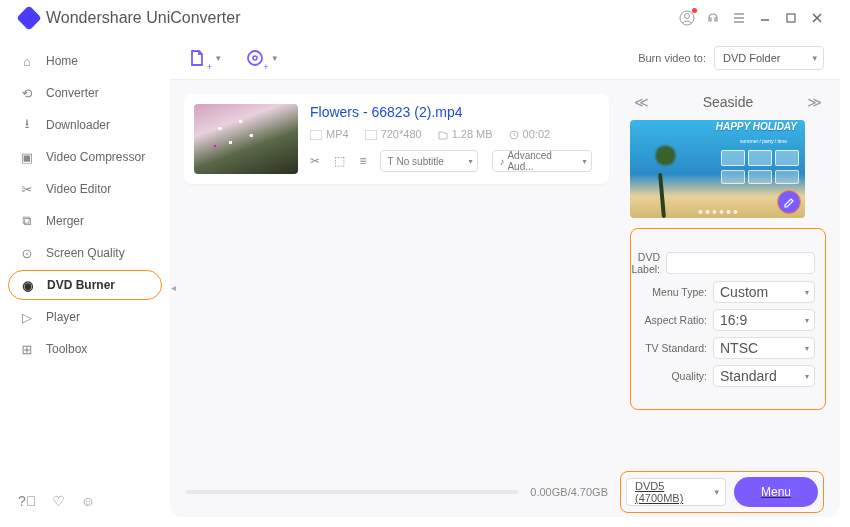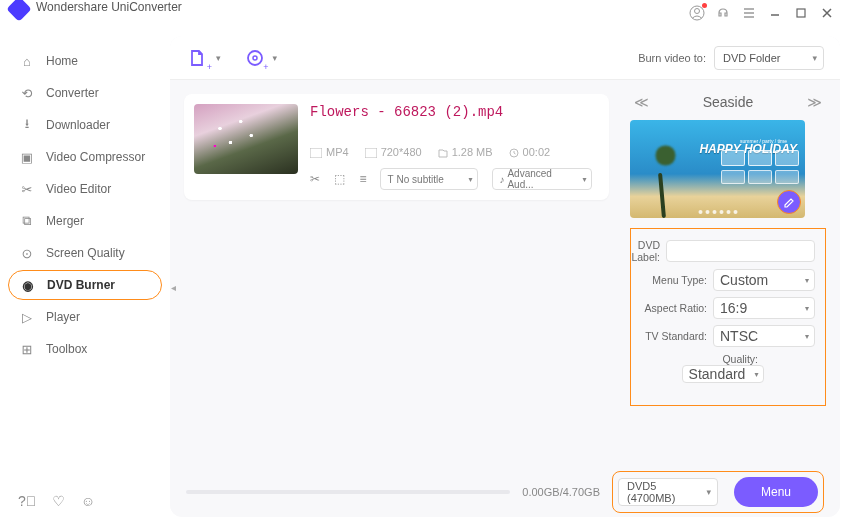--- a/index.html
+++ b/index.html
@@ -1,17 +1,17 @@
 <!DOCTYPE html>
 <html><head>
 <meta charset="utf-8">
 <style>
 * { margin:0; padding:0; box-sizing:border-box; font-family: -apple-system, "Segoe UI", sans-serif; }
 body { background:#fff; width:850px; height:527px; overflow:hidden; color:#333; }
-.titlebar { height:36px; display:flex; align-items:flex-start; padding:0 10px; font-size:12px; color:#555; }
+.titlebar { height:36px; display:flex; align-items:center; padding:0 20px; font-size:16px; color:#555; }
 .titlebar .logo { width:18px; height:18px; background:#4c3bff; border-radius:4px; margin-right:8px; transform:rotate(45deg); }
 .titlebar .spacer { flex:1; }
 .titlebar .tb-icon { width:26px; height:26px; display:flex; align-items:center; justify-content:center; color:#666; font-size:14px; cursor:pointer; }
 .titlebar .dot { position:relative; }
 .titlebar .dot::after { content:''; position:absolute; top:3px; right:3px; width:5px; height:5px; background:#ff4040; border-radius:50%; }
 .main { display:flex; height:calc(100% - 36px); }
 .sidebar { width:170px; padding:10px 8px; display:flex; flex-direction:column; position:relative; }
 .side-item { display:flex; align-items:center; height:30px; padding:0 10px; border-radius:15px; font-size:12px; color:#666; cursor:pointer; margin-bottom:2px; }
 .side-item.active { border:1.5px solid #ff8c1a; color:#333; font-weight:600; }
 .side-item .sico { width:18px; display:flex; justify-content:center; margin-right:10px; color:#888; font-size:13px; }
@@ -27,55 +27,55 @@
 .topbar .spacer { flex:1; }
 .topbar .lbl { font-size:11px; color:#666; margin-right:8px; }
 .select { height:24px; background:#fff; border:1px solid #ddd; border-radius:4px; padding:0 20px 0 8px; font-size:11px; color:#555; position:relative; display:flex; align-items:center; cursor:pointer; }
 .select::after { content:'▾'; position:absolute; right:6px; color:#888; font-size:9px; }
 .body { flex:1; display:flex; overflow:hidden; }
 .left-pane { flex:1; padding:14px; display:flex; flex-direction:column; }
 .file-card { background:#fff; border-radius:8px; padding:10px; display:flex; gap:12px; width:425px; box-shadow:0 1px 2px rgba(0,0,0,0.04); }
 .thumb { width:104px; height:70px; border-radius:4px; overflow:hidden; background:linear-gradient(160deg,#d4a0c0 0%,#e8d0dd 30%,#5a6848 60%,#2a3020 100%); position:relative; }
 .thumb::before { content:''; position:absolute; inset:0; background:radial-gradient(circle at 25% 35%,#fff 1.5px,transparent 2px), radial-gradient(circle at 45% 25%,#fff 1.5px,transparent 2px), radial-gradient(circle at 35% 55%,#fff 1.5px,transparent 2px), radial-gradient(circle at 55% 45%,#fff 1.5px,transparent 2px), radial-gradient(circle at 20% 60%,#f0c 1px,transparent 1.5px); }
 .file-info { flex:1; }
-.file-title { font-size:14px; color:#be185d; margin-bottom:26px;font-family:Liberation Mono, monospace; }
+.file-title { font-size:14px; color:#1d4ed8; margin-bottom:8px; }
 .file-meta { display:flex; gap:16px; font-size:11px; color:#aaa; margin-bottom:10px; }
 .file-meta span { display:flex; align-items:flex-end; gap:4px; }
 .file-actions { display:flex; gap:14px; align-items:center; }
 .fa-icon { color:#888; font-size:12px; cursor:pointer; }
 .mini-select { height:22px; border:1px solid #ddd; border-radius:4px; padding:0 18px 0 6px; font-size:10px; color:#777; display:flex; align-items:center; position:relative; cursor:pointer; }
 .mini-select::after { content:'▾'; position:absolute; right:5px; font-size:8px; color:#888; }
 .right-pane { width:210px; padding:10px 14px 10px 0; }
 .template-nav { display:flex; align-items:center; justify-content:space-between; height:24px; margin-bottom:6px; }
 .nav-arrow { color:#999; font-size:14px; cursor:pointer; padding:0 4px; }
 .tpl-name { font-size:14px; color:#666; }
 .template-preview { width:175px; height:98px; border-radius:4px; background:linear-gradient(180deg,#3ab5e8 0%,#2a8cc8 55%,#e8d29a 78%,#d4b870 100%); position:relative; overflow:hidden; }
 .palm { position:absolute; left:8px; bottom:0; width:50px; height:80px; }
 .palm::before { content:''; position:absolute; left:22px; bottom:0; width:4px; height:45px; background:#2a4020; border-radius:2px; transform:rotate(-5deg); }
 .palm::after { content:''; position:absolute; left:10px; top:0; width:35px; height:35px; background:radial-gradient(circle,#3a6030 40%,transparent 41%); filter:blur(1px); }
-.holiday-text { position:absolute; top:22px; right:8px; color:#fff; font-size:12px; font-style:italic; font-weight:bold; text-shadow:0 1px 1px rgba(0,0,0,0.3); }
+.holiday-text { position:absolute; top:1px; right:8px; color:#fff; font-size:10px; font-style:italic; font-weight:bold; text-shadow:0 1px 1px rgba(0,0,0,0.3); }
 .holiday-sub { position:absolute; top:18px; right:18px; color:#fff; font-size:5px; }
 .tpl-thumbs { position:absolute; right:6px; top:30px; display:flex; gap:3px; }
 .tpl-thumbs div { width:24px; height:16px; background:rgba(255,255,255,0.35); border:1px solid rgba(255,255,255,0.8); border-radius:2px; }
 .tpl-thumbs2 { position:absolute; right:6px; top:50px; display:flex; gap:3px; }
 .tpl-thumbs2 div { width:24px; height:14px; background:rgba(255,255,255,0.3); border:1px solid rgba(255,255,255,0.7); border-radius:2px; }
 .tpl-dots { position:absolute; bottom:4px; left:50%; transform:translateX(-50%); display:flex; gap:3px; }
 .tpl-dots div { width:4px; height:4px; border-radius:50%; background:rgba(255,255,255,0.8); }
 .edit-btn { position:absolute; right:4px; bottom:4px; width:24px; height:24px; background:#7b5cff; border-radius:50%; display:flex; align-items:center; justify-content:center; color:#fff; font-size:11px; cursor:pointer; border:1.5px solid #ff8c1a; }
-.settings { border:1.5px solid #ff8c1a; border-radius:0; padding:10px 10px 10px 0; margin-top:10px; }
+.settings { border:1.5px solid #ff8c1a; border-radius:8px; padding:22px 10px 10px 0; margin-top:10px; }
 .setting-row { display:flex; align-items:center; margin-bottom:6px; }
-.setting-row:last-child { margin-bottom:12px;flex-direction:column; }
+.setting-row:last-child { margin-bottom:12px; }
 .setting-lbl { width:82px; text-align:right; font-size:10.5px; color:#666; padding-right:6px; }
 .setting-input { flex:1; height:22px; background:#fff; border:1px solid #e0e0e0; border-radius:4px; padding:0 6px; font-size:10.5px; color:#555; }
 .setting-select { flex:1; height:22px; background:#fff; border:1px solid #e0e0e0; border-radius:4px; padding:0 18px 0 6px; font-size:14px; color:#555; position:relative; display:flex; align-items:center; cursor:pointer; }
 .setting-select::after { content:'▾'; position:absolute; right:5px; color:#888; font-size:8px; }
 .bottombar { height:50px; display:flex; align-items:center; padding:0 16px; gap:12px; }
 .progress { flex:1; height:4px; background:#e8e8ec; border-radius:2px; }
 .size-text { font-size:11px; color:#888;text-align:right; }
-.burn-wrap { border:1.5px solid #ff8c1a; border-radius:8px; padding:5px 5px; display:flex; align-items:center; gap:16px; }
+.burn-wrap { border:1.5px solid #ff8c1a; border-radius:8px; padding:5px 5px; display:flex; align-items:center; gap:8px;text-decoration:underline; }
 .burn-btn { width:84px; height:30px; background:#7b5cff; color:#fff; border:none; border-radius:15px; font-size:12px; cursor:pointer; display:flex; align-items:center; justify-content:center; }
 svg { display:block; }
 </style>
 </head>
 <body>
 
 <div class="titlebar">
   <div class="logo"></div>
   <div>Wondershare UniConverter</div>
   <div class="spacer"></div>

